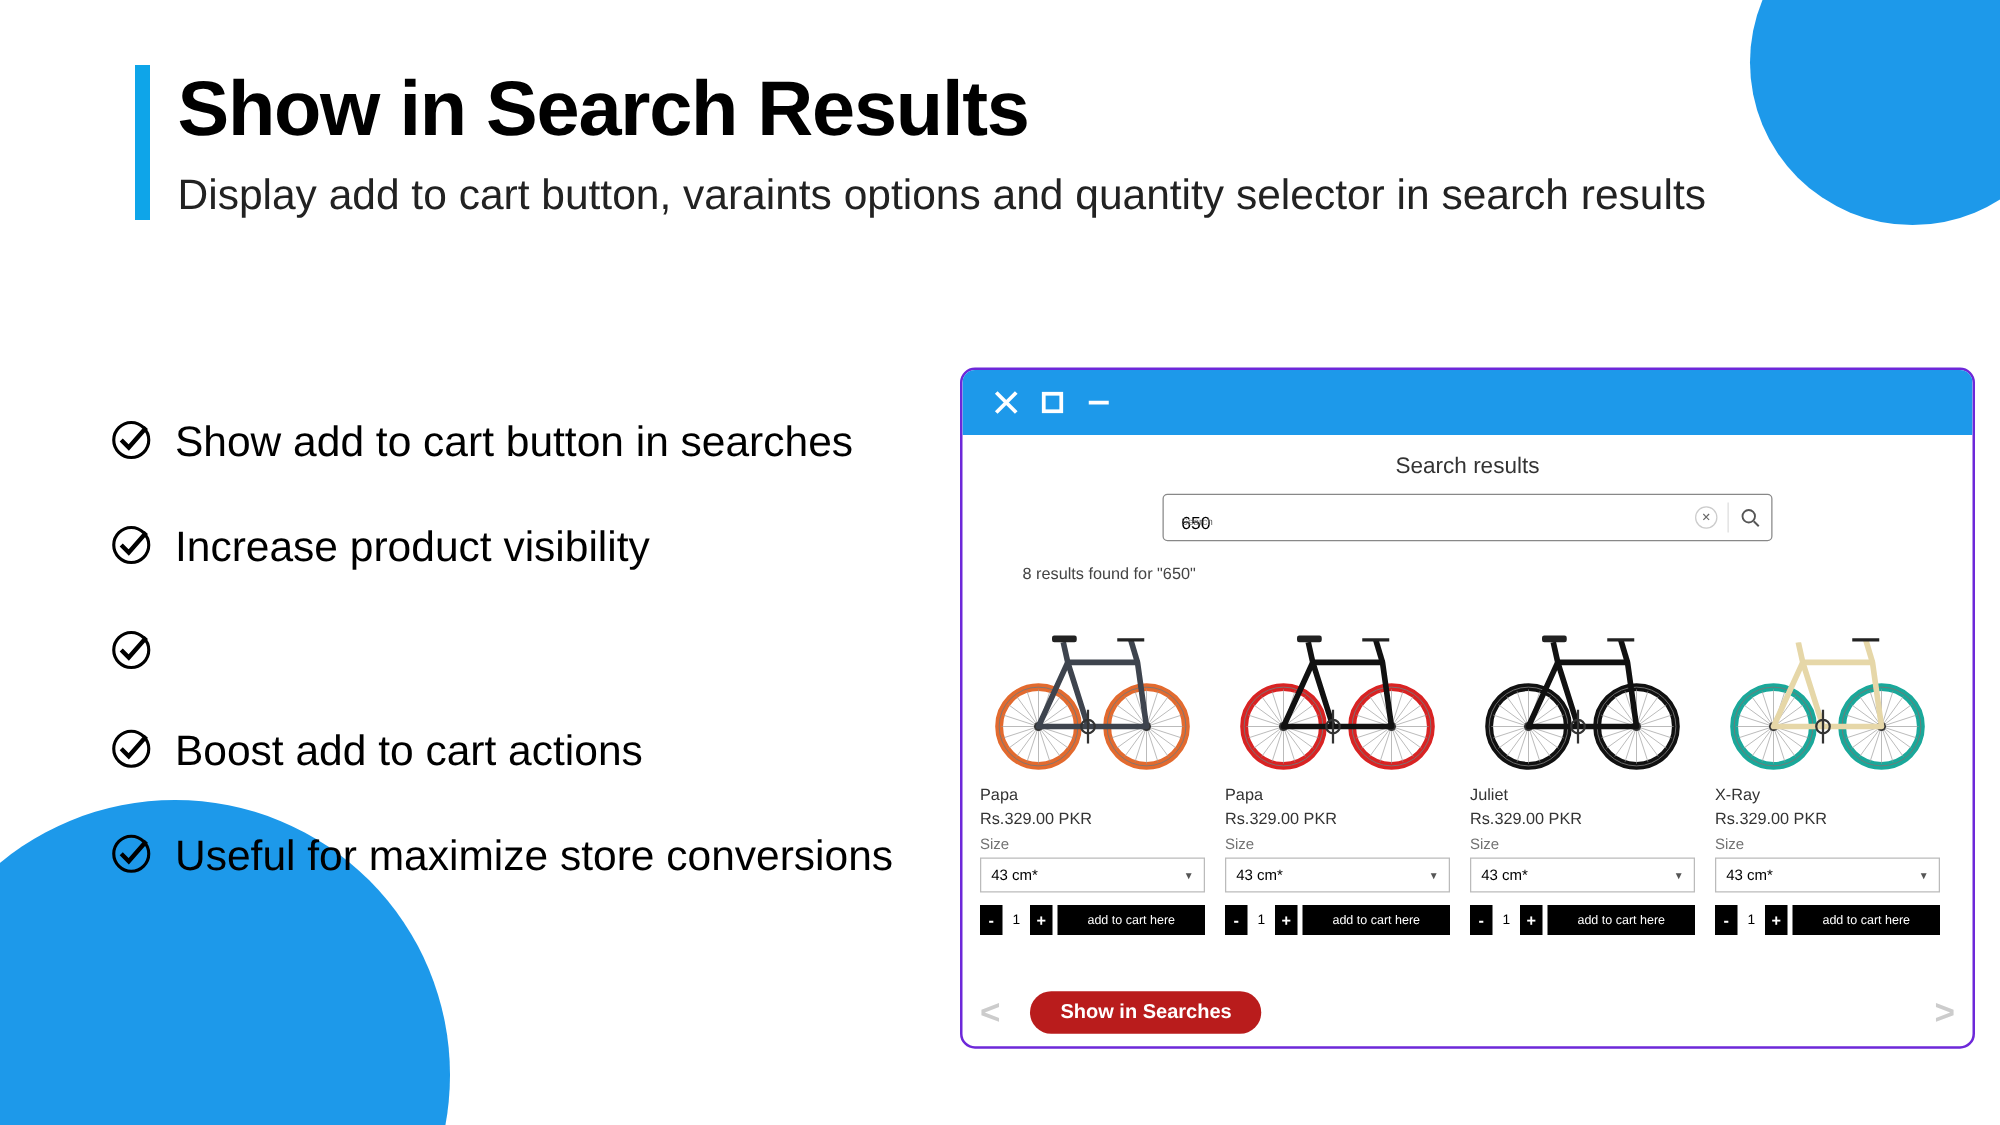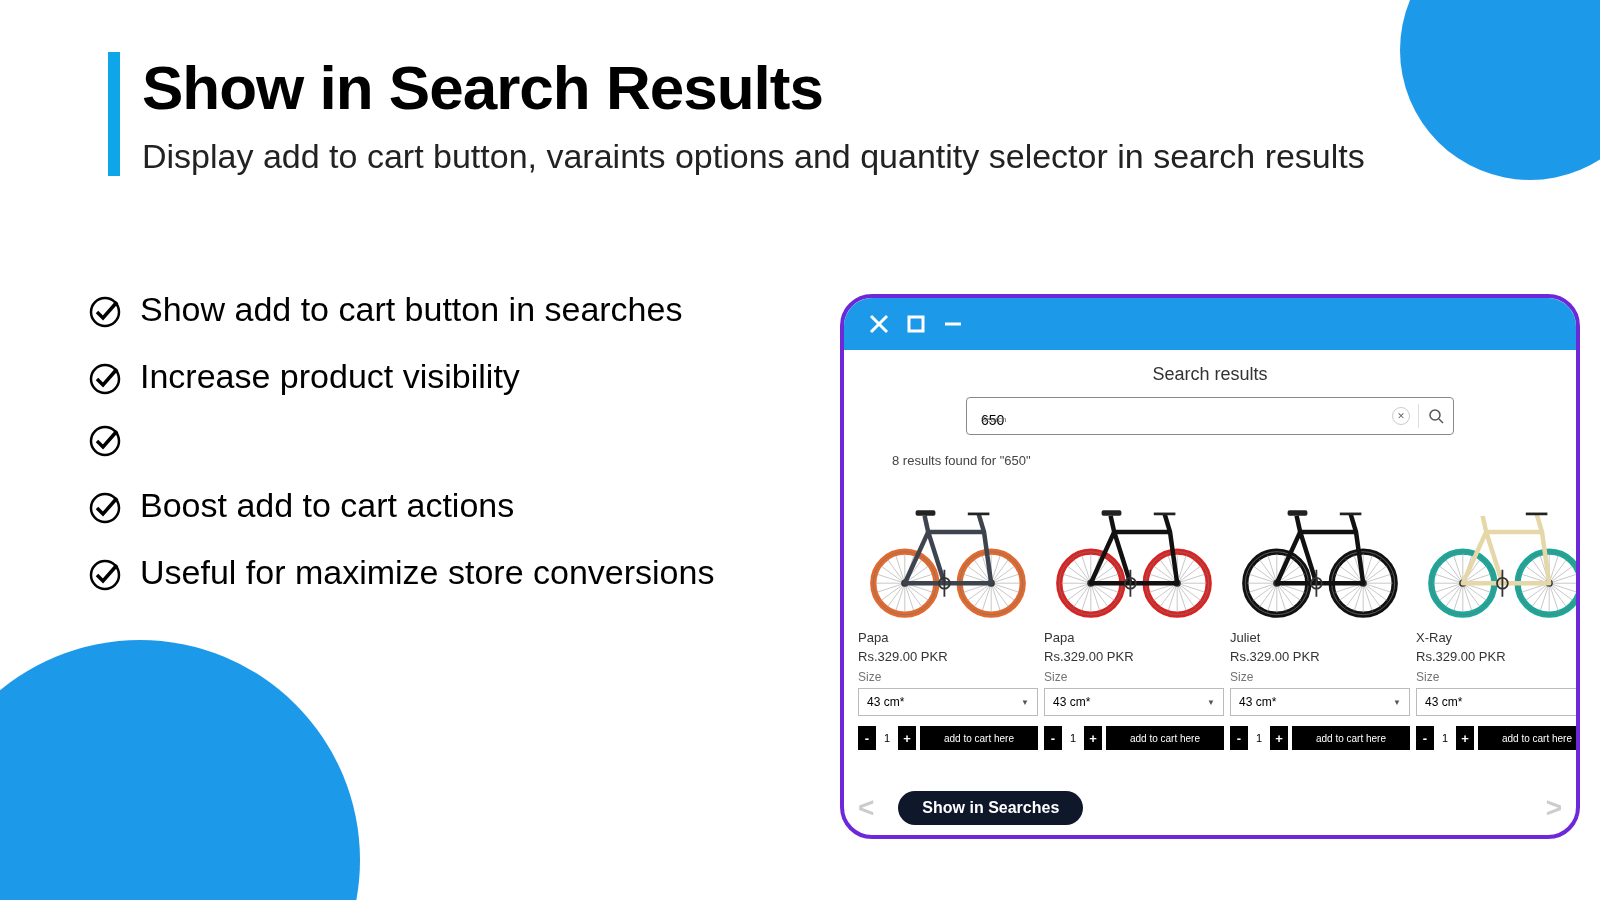--- a/index.html
+++ b/index.html
@@ -6,61 +6,61 @@
     body { width: 1600px; height: 900px; background: #fff; position: relative; overflow: hidden; }
     
     .deco-top { position: absolute; top: -80px; right: -60px; width: 260px; height: 260px; background: #1d99ea; border-radius: 50%; }
     .deco-bottom { position: absolute; bottom: -180px; left: -80px; width: 440px; height: 440px; background: #1d99ea; border-radius: 50%; }
     
     .header { position: absolute; left: 108px; top: 52px; border-left: 12px solid #0ea5e9; padding-left: 22px; }
     .header h1 { font-size: 62px; font-weight: 900; letter-spacing: -1px; }
     .header p { font-size: 34px; font-weight: 400; margin-top: 14px; color: #222; }
     
     .features { position: absolute; left: 88px; top: 290px; }
-    .feature { display: flex; align-items: flex-end; margin-bottom: 28px; }
+    .feature { display: flex; align-items: flex-start; margin-bottom: 28px; margin-top: 45px; }
     .feature .check { width: 34px; height: 34px; margin-right: 18px; flex-shrink: 0; }
     .feature span { font-size: 34px; font-weight: 400; }
     
-    .window { position: absolute; right: 20px; top: 294px; width: 740px; height: 545px; background: #fff; border: 4px solid #6d28d9; border-radius: 32px; overflow: hidden; }
+    .window { position: absolute; right: 20px; top: 294px; width: 812px; height: 545px; background: #fff; border: 2px solid #6d28d9; border-radius: 12px; overflow: hidden; }
     .titlebar { height: 52px; background: #1d99ea; display: flex; align-items: center; padding-left: 24px; gap: 16px; }
     .titlebar span { display: inline-flex; align-items: center; justify-content: center; }
     .win-close svg, .win-max svg, .win-min svg { stroke: #fff; fill: none; }
     
     .search-title { text-align: center; font-size: 18px; margin-top: 14px; color: #333; }
     
     .search-container { display: flex; justify-content: center; margin-top: 12px; }
     .search-box { width: 488px; border: 1px solid #888; border-radius: 4px; display: flex; align-items: center; position: relative; padding: 4px 8px 4px 14px; }
     .search-label { position: absolute; top: 17px; left: 14px; font-size: 8px; color: #666; }
     .search-input { border: none; outline: none; font-size: 14px; flex: 1; padding-top: 10px; padding-bottom: 2px; background: transparent; }
     .search-clear { width: 18px; height: 18px; border: 1px solid #ccc; border-radius: 50%; font-size: 9px; display: flex; align-items: center; justify-content: center; color: #666; margin-right: 8px; }
     .search-sep { width: 1px; height: 24px; background: #ddd; margin-right: 8px; }
     .search-go { width: 18px; height: 18px; display: flex; align-items: center; justify-content: center; }
     
     .results-count { font-size: 13px; color: #444; margin-left: 48px; margin-top: 18px; }
     
-    .products { display: flex; gap: 6px; padding: 6px 14px 0 14px; overflow: hidden; }
+    .products { display: flex; gap: 16px; padding: 6px 14px 0 14px; overflow: hidden; }
     .product { width: 180px; flex-shrink: 0; }
     .img-wrap { width: 100%; height: 150px; position: relative; }
     .bike { position: absolute; inset: 0; }
     .name { font-size: 13px; margin-top: 6px; color: #333; }
     .price { font-size: 13px; margin-top: 4px; color: #333; }
     .size-label { font-size: 12px; margin-top: 6px; color: #737373; }
     .size-select { width: 100%; margin-top: 4px; padding: 6px 8px; border: 1px solid #bbb; font-size: 12px; background: #fff; display: flex; justify-content: space-between; align-items: center; }
     .caret { font-size: 8px; color: #555; }
     
     .cart-row { display: flex; gap: 4px; margin-top: 10px; }
     .qty-btn { width: 18px; height: 24px; background: #000; color: #fff; font-size: 13px; display: flex; align-items: center; justify-content: center; font-weight: bold; }
     .qty-val { width: 14px; height: 24px; display: flex; align-items: center; justify-content: center; font-size: 11px; }
     .add-btn { flex: 1; height: 24px; background: #000; color: #fff; font-size: 10px; display: flex; align-items: center; justify-content: center; }
     
     .bottom-bar { position: absolute; bottom: 10px; left: 14px; right: 14px; display: flex; align-items: center; }
     .nav-arrow { color: #ccc; font-weight: bold; }
     .nav-arrow.left { font-size: 28px; }
     .nav-arrow.right { font-size: 28px; margin-left: auto; }
-    .show-searches { background: #0f172a; color: #fff; padding: 8px 24px; border-radius: 22px; font-size: 16px; font-weight: bold; margin-left: 24px; }
+    .show-searches { background: #b91c1c; color: #fff; padding: 8px 24px; border-radius: 22px; font-size: 16px; font-weight: bold; margin-left: 24px; }
     
     
     .bike svg { width: 100%; height: 100%; }
   </style>
 </head>
 <body>
 
 <div class="deco-top"></div>
 <div class="deco-bottom"></div>
 

